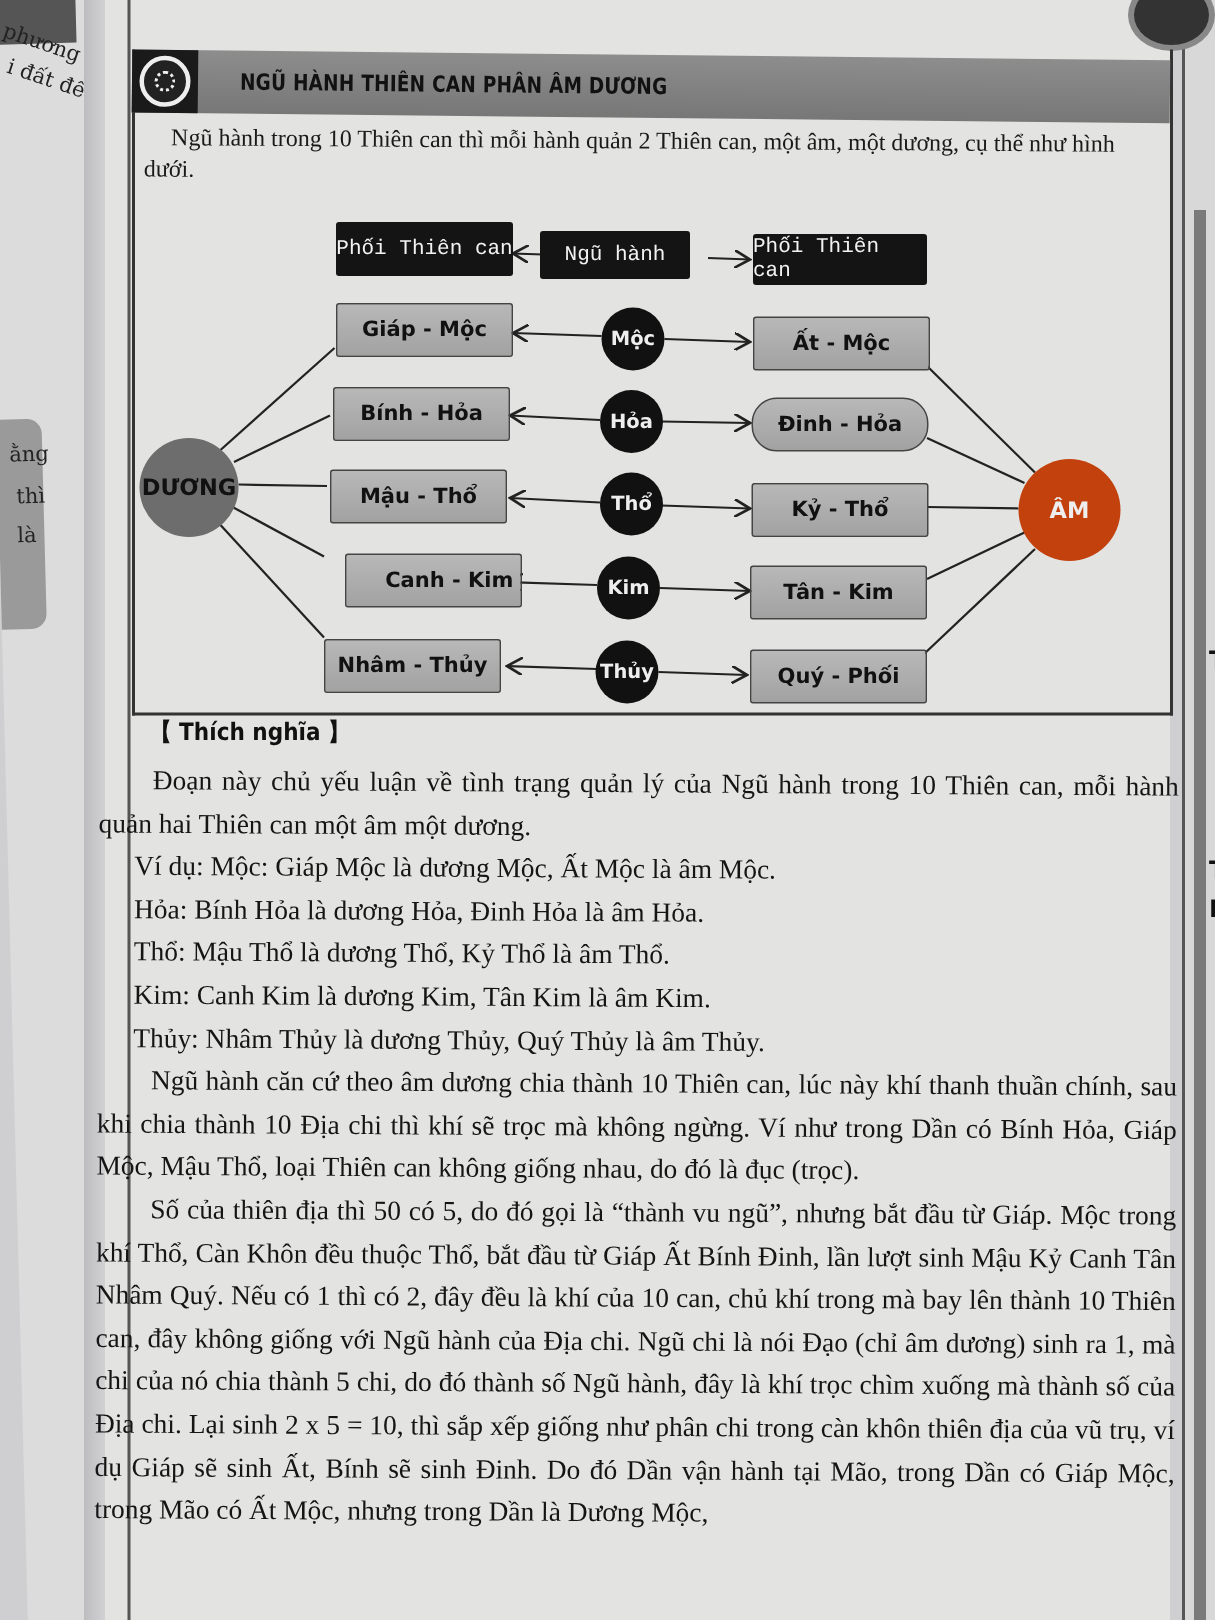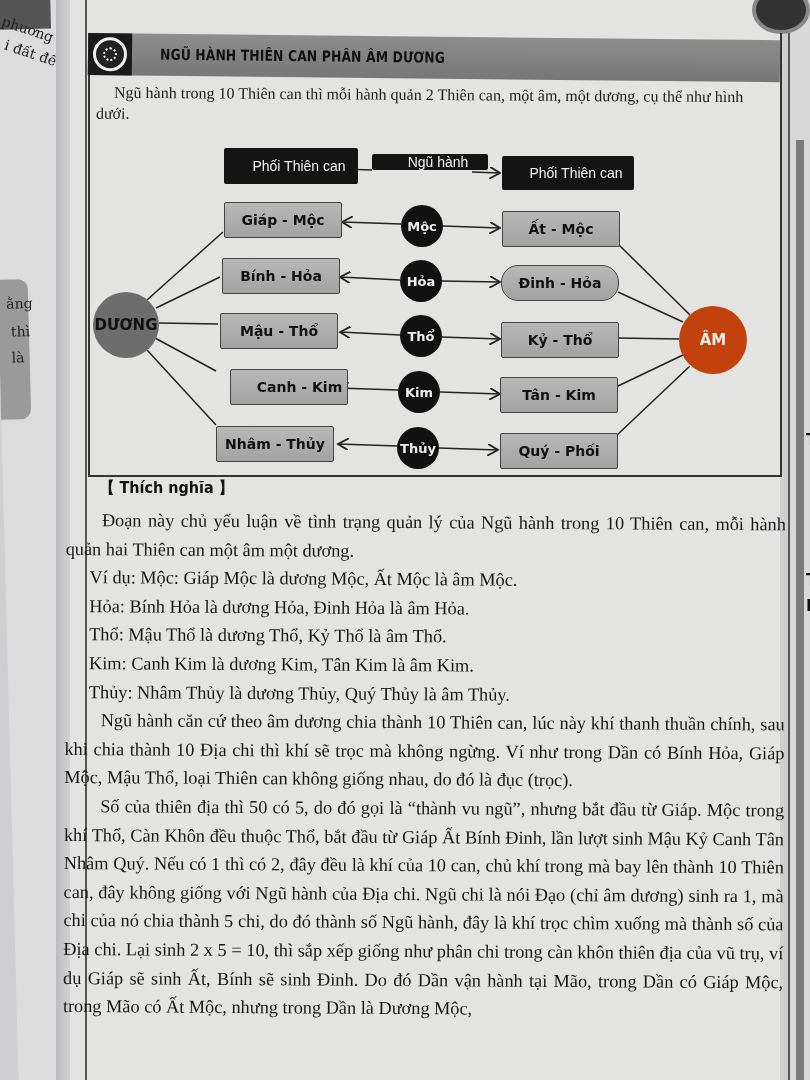--- a/index.html
+++ b/index.html
@@ -83,22 +83,22 @@
     position:absolute; left:96px; top:84px; width:670px;
     font-size:14.5px; line-height:21px; color:#1a1a1a; text-indent:18px;
     transform:rotate(0.4deg);
     font-family:"Liberation Serif", serif; font-size:16px;
   }
   
   .diagram { position:absolute; left:0; top:0; width:810px; height:480px; pointer-events:none; }
   .diagram * { pointer-events:auto; }
   .hdr-box {
     position:absolute; background:#141414; color:#f2f2f2;
-    font-family:Liberation Sans, sans-serif; font-size:14px;
-    display:flex; align-items:center; justify-content:center; border-radius:2px;padding-left:16px;
+    font-family:Liberation Mono, monospace; font-size:14px;
+    display:flex; align-items:center; justify-content:center; border-radius:2px;
   }
   .stem-box {
     position:absolute; width:118px; height:36px;
     background:linear-gradient(180deg,#b8b8b8,#a2a2a2); border:1.5px solid #444;
     font-family:"DejaVu Sans", sans-serif; font-weight:bold; font-size:14px; color:#111;
     display:flex; align-items:center; justify-content:center; box-sizing:border-box;
     border-radius:2px;
   }
   .elem-circle {
     position:absolute; width:42px; height:42px; border-radius:50%; background:#111; color:#eee;
@@ -195,21 +195,21 @@
 
       <line x1="618" y1="244" x2="690" y2="315"></line>
       <line x1="618" y1="292" x2="683" y2="322"></line>
       <line x1="618" y1="338" x2="679" y2="339"></line>
       <line x1="618" y1="386" x2="683" y2="355"></line>
       <line x1="616" y1="436" x2="690" y2="366"></line>
     </g>
   </svg>
 
   <div class="hdr-box" style="left:224px;top:148px;width:118px;height:36px;">Phối Thiên can</div>
-  <div class="hdr-box" style="left:372px;top:154px;width:100px;height:16px;">Ngũ hành</div>
+  <div class="hdr-box" style="left:360px;top:154px;width:100px;height:32px;">Ngũ hành</div>
   <div class="hdr-box" style="left:502px;top:156px;width:116px;height:34px;">Phối Thiên can</div>
 
   <div class="yin-yang-node node-duong">DƯƠNG</div>
   <div class="yin-yang-node node-am">ÂM</div>
 
   <div class="stem-box" style="left:224px;top:202px;">Giáp - Mộc</div>
   <div class="elem-circle" style="left:401px;top:205px;">Mộc</div>
   <div class="stem-box" style="left:502px;top:211px;">Ất - Mộc</div>
 
   <div class="stem-box" style="left:222px;top:258px;">Bính - Hỏa</div>

